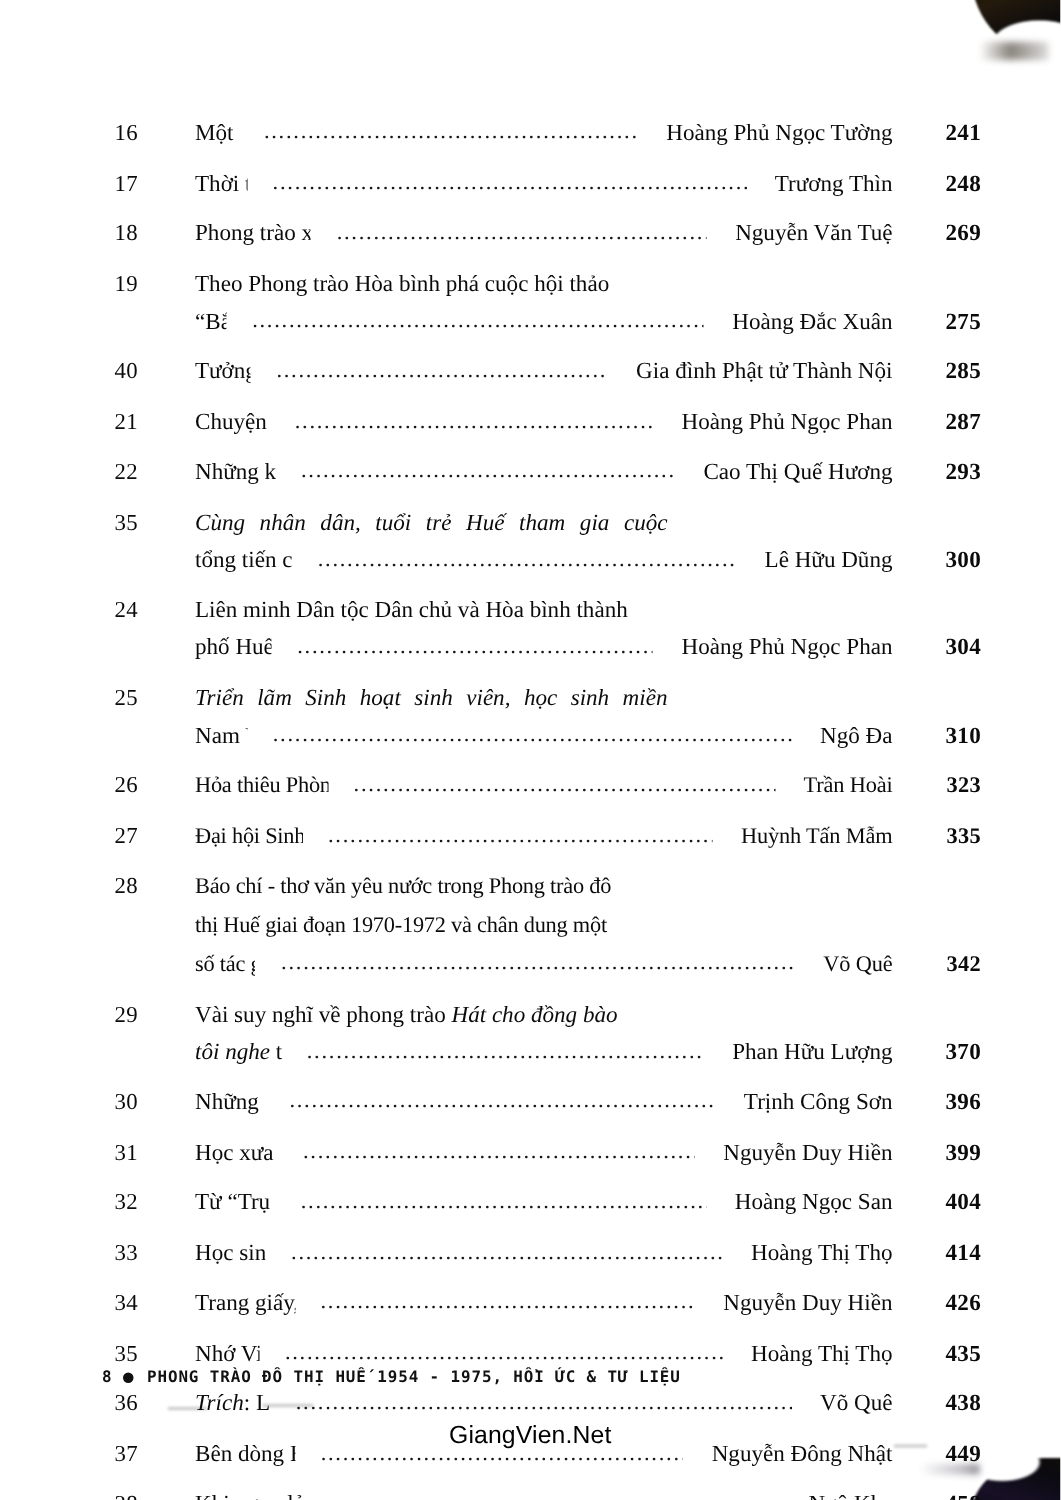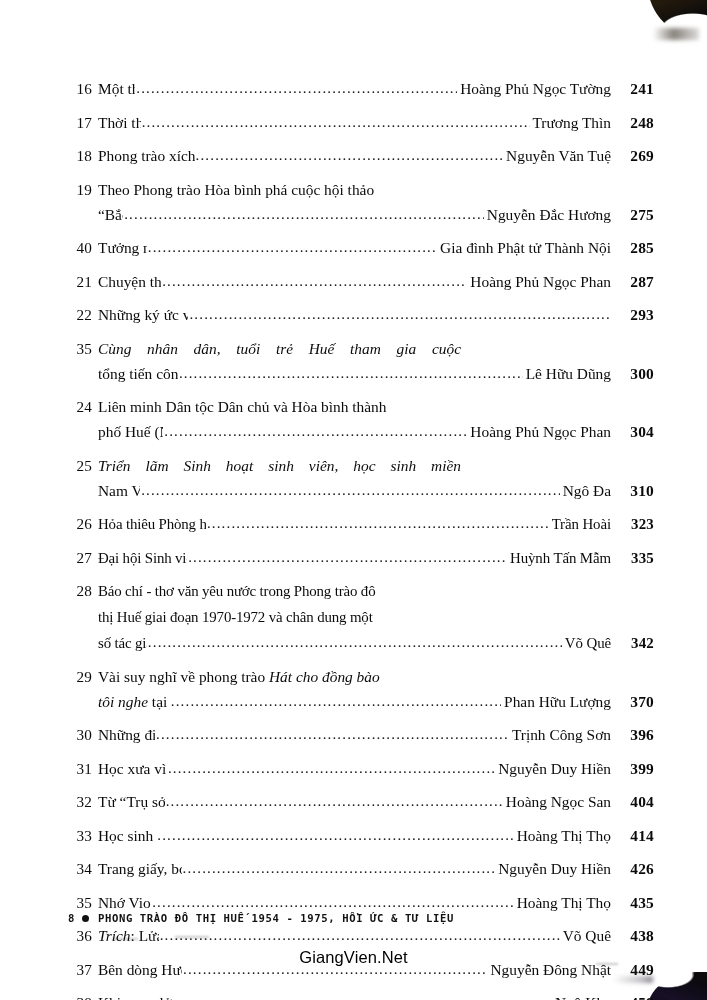--- a/index.html
+++ b/index.html
@@ -77,20 +77,21 @@
   }
   .entry {
     margin-bottom: 7.5px;
   }
   .line {
     display: flex;
     align-items: baseline;
     font-size: 15.4px;
     line-height: 25px;
     white-space: nowrap;
+    gap: 16px;
   }
   .num {
     flex: 0 0 30px;
     text-align: right;
     font-size: 15.2px;
     letter-spacing: .2px;
   }
   .gap {
     flex: 0 0 6px;
   }
@@ -240,21 +241,21 @@
           <span class="num">19</span>
           <span class="gap"></span>
           <span class="title"><span>Theo Phong trào Hòa bình phá cuộc hội thảo</span></span>
           <span class="pageno"></span>
         </div>
         <div class="line cont">
           <span class="num">19</span>
           <span class="gap"></span>
           <span class="title"><span>“Bắc tiến”</span></span>
           <span class="leader"></span>
-          <span class="author">Nguyễn Đắc Hương</span>
+          <span class="author">Hoàng Đắc Xuân</span>
           <span class="pageno">275</span>
         </div>
       </div>
       <div class="entry">
         <div class="line">
           <span class="num">40</span>
           <span class="gap"></span>
           <span class="title"><span>Tưởng niệm Không Gian</span></span>
           <span class="leader"></span>
           <span class="author">Gia đình Phật tử Thành Nội</span>
@@ -270,20 +271,21 @@
           <span class="author">Hoàng Phủ Ngọc Phan</span>
           <span class="pageno">287</span>
         </div>
       </div>
       <div class="entry">
         <div class="line">
           <span class="num">22</span>
           <span class="gap"></span>
           <span class="title"><span>Những ký ức về Huế quê hương</span></span>
           <span class="leader"></span>
+          <span class="author">Cao Thị Quế Hương</span>
           <span class="pageno">293</span>
         </div>
       </div>
       <div class="entry">
         <div class="line just">
           <span class="num">35</span>
           <span class="gap"></span>
           <span class="title"><span>Cùng nhân dân, tuổi trẻ Huế tham gia cuộc</span></span>
           <span class="pageno"></span>
         </div>

